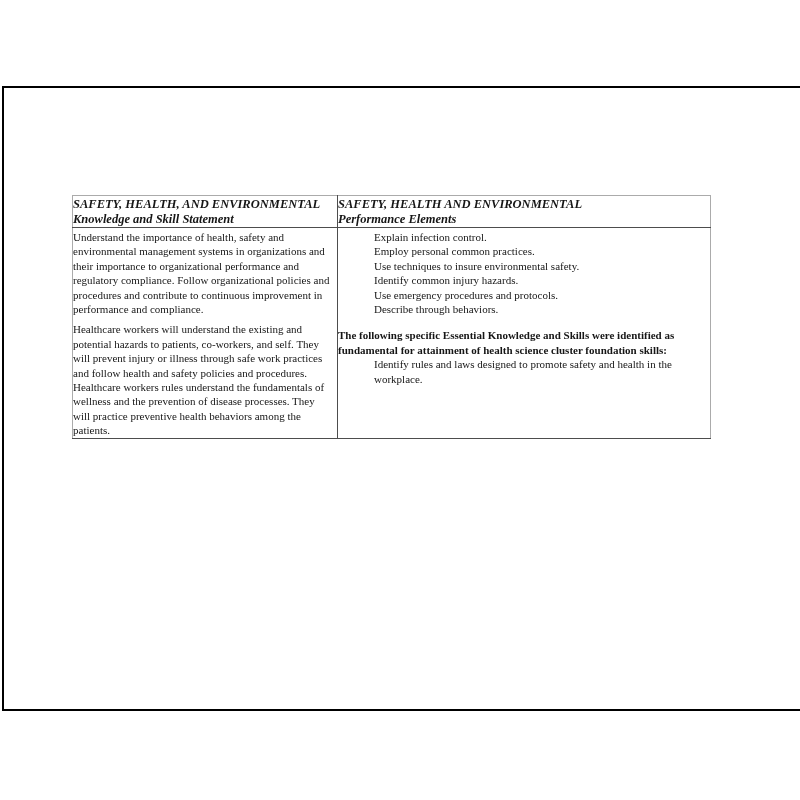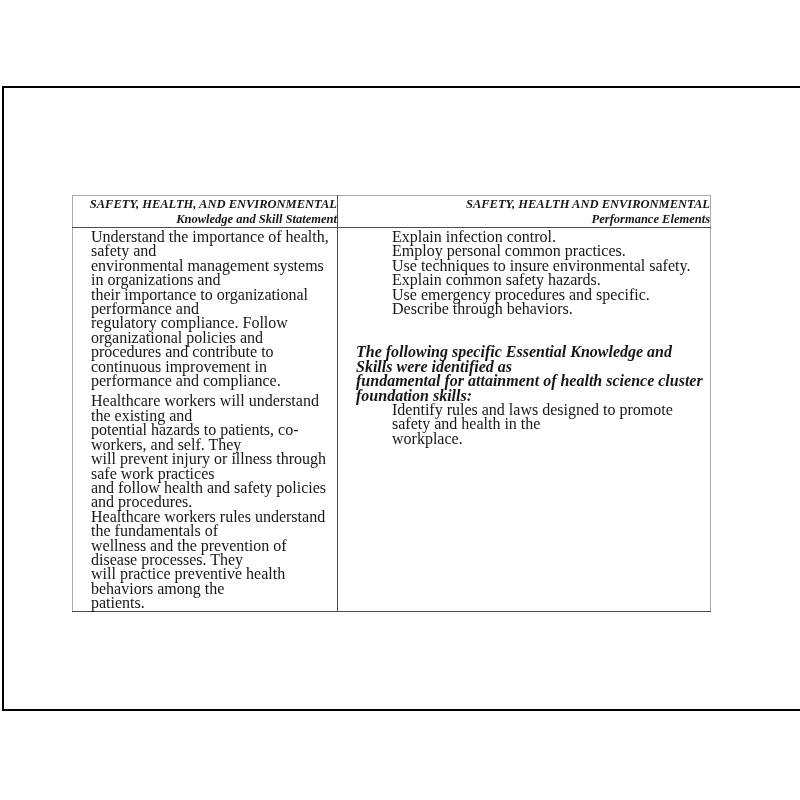--- a/index.html
+++ b/index.html
@@ -36,47 +36,46 @@
     border-collapse: collapse;
     table-layout: fixed;
     border: 1px solid #ababab;
     border-bottom: 1px solid #4d4d4d;
   }
   table.kstable th {
     font-weight: bold;
     font-style: italic;
     font-size: 12.5px;
     line-height: 15px;
-    text-align: right;
+    text-align: left;
     vertical-align: top;
     padding: 1px 0 0 0;
     height: 29px;
     border-bottom: 1px solid #4d4d4d;
   }
   table.kstable th.left-col {
     border-right: 1px solid #4d4d4d;
   }
   table.kstable td {
     vertical-align: top;
-    font-size: 16px;
+    font-size: 11px;
     line-height: 14.4px;
     height: 209px;
-    padding: 2px 2px 0 18px;
+    padding: 2px 2px 0 0;
     box-sizing: border-box;
   }
   table.kstable td.left-col {
     border-right: 1px solid #4d4d4d;
   }
   .para { }
   .para-gap { margin-top: 6px; }
   .items > div { padding-left: 36px; }
   .note {
-    margin-top: 29px;
+    margin-top: 12px;
     font-weight: bold;
-    font-style: italic;
   }
   .note-item > div { padding-left: 36px; }
 </style>
 </head>
 <body>
 
 <div class="canvas">
 
   <div class="slide"></div>
 
@@ -117,22 +116,22 @@
               <div>wellness and the prevention of disease processes.  They</div>
               <div>will practice preventive health behaviors among the</div>
               <div>patients.</div>
             </div>
         </td>
         <td>
           <div class="items">
               <div>Explain infection control.</div>
               <div>Employ personal common practices.</div>
               <div>Use techniques to insure environmental safety.</div>
-              <div>Explain common safety hazards.</div>
-              <div>Use emergency procedures and specific.</div>
+              <div>Identify common injury hazards.</div>
+              <div>Use emergency procedures and protocols.</div>
               <div>Describe through behaviors.</div>
             </div>
           <div class="note">
               <div>The following specific Essential Knowledge and Skills were identified as</div>
               <div>fundamental for attainment of health science cluster foundation skills:</div>
             </div>
           <div class="note-item">
               <div>Identify rules and laws designed to promote safety and health in the</div>
               <div>workplace.</div>
             </div>

